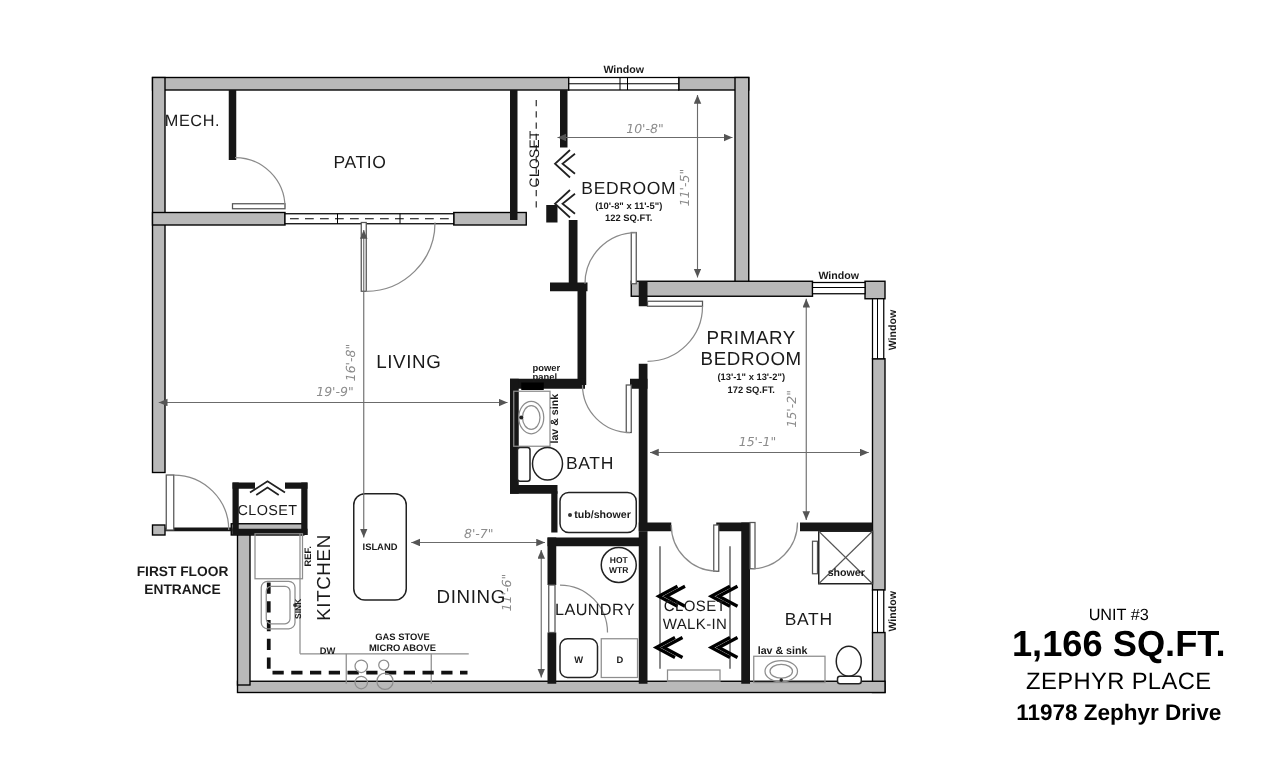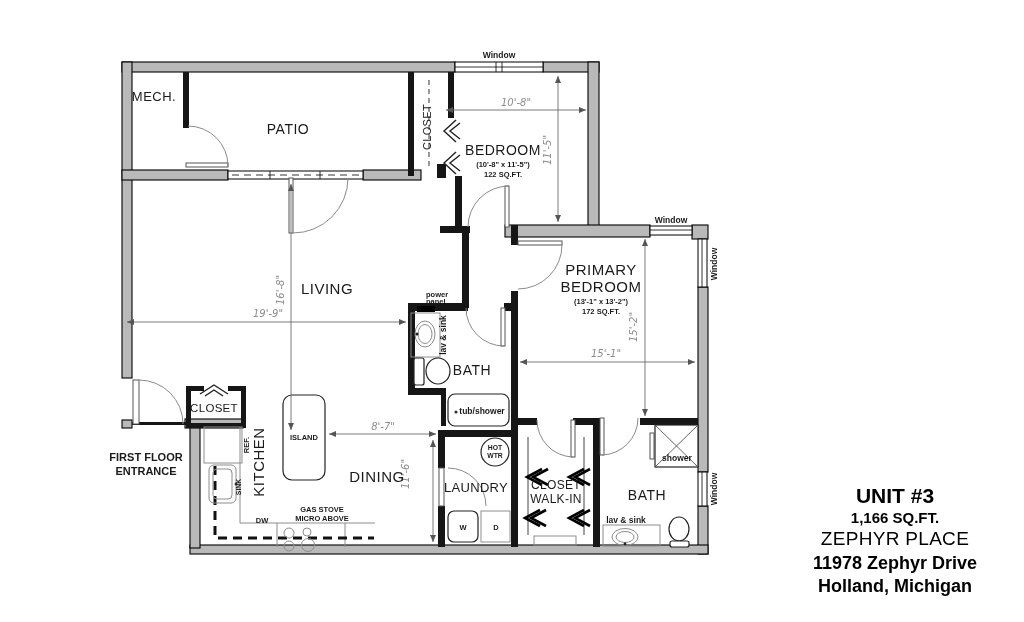--- a/index.html
+++ b/index.html
@@ -19,22 +19,22 @@
   .room{font-size:15px;letter-spacing:0.5px;}
   .room-sm{font-size:12px;letter-spacing:0.3px;}
   .tiny{font-size:7.5px;font-weight:bold;}
   .tiny9{font-size:8.5px;font-weight:bold;}
   .mid{text-anchor:middle;}
   .hang{fill:none;stroke:#000;stroke-width:2.6;}
   .hangthin{fill:none;stroke:#222;stroke-width:1.4;}
   .rod{stroke:#444;stroke-width:1;}
   .dash{fill:none;stroke:#111;stroke-width:3;stroke-dasharray:9 6;}
   .titleblock{position:absolute;left:770px;top:484px;width:250px;text-align:center;color:#000;}
-  .tb-unit{font-size:21px;font-weight:bold;margin:0;}
-  .tb-sqft{font-size:15px;font-weight:bold;margin:1px 0 2px 0;}
+  .tb-unit{font-size:13px;font-weight:normal;margin:0;}
+  .tb-sqft{font-size:29px;font-weight:bold;margin:1px 0 2px 0;}
   .tb-place{font-size:19px;font-weight:normal;margin:0 0 2px 0;letter-spacing:0.3px;}
   .tb-addr{font-size:18px;font-weight:bold;margin:0;line-height:1.25;}
 </style>
 </head>
 <body>
 
 <div class="canvas">
 <svg width="1024" height="622" viewBox="0 0 1024 622">
   <defs>
     <marker id="arw" markerWidth="9" markerHeight="8" refX="7" refY="3" orient="auto-start-reverse" markerUnits="userSpaceOnUse">
@@ -315,15 +315,14 @@
     <text class="tiny mid" x="304" y="440">ISLAND</text>
   </g>
 </svg>
 
 
 <div class="titleblock">
   <p class="tb-unit">UNIT #3</p>
   <p class="tb-sqft">1,166 SQ.FT.</p>
   <p class="tb-place">ZEPHYR PLACE</p>
   <p class="tb-addr">11978 Zephyr Drive</p>
-  <p class="tb-addr">Holland, Michigan</p>
 </div>
 </div>
 
 </body></html>

